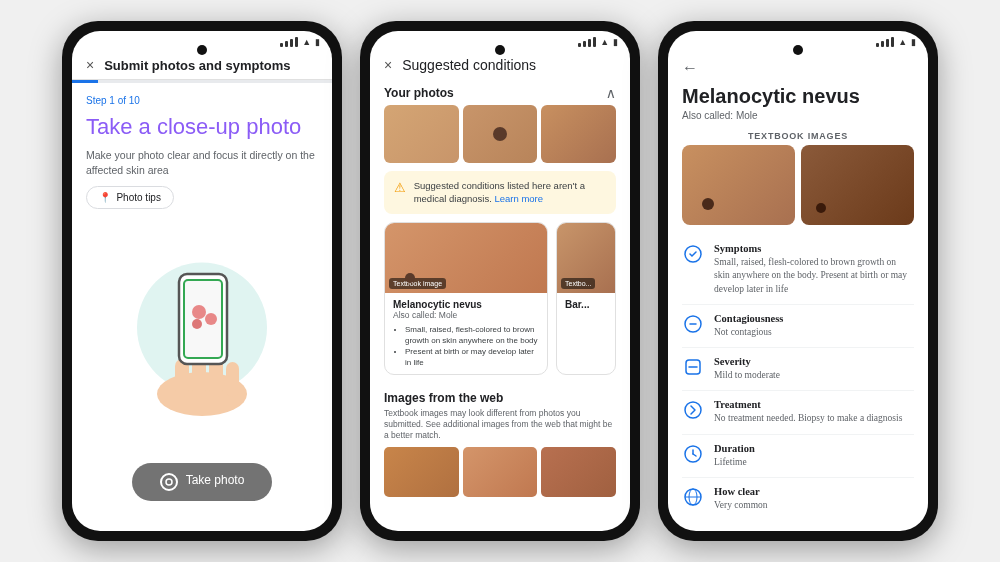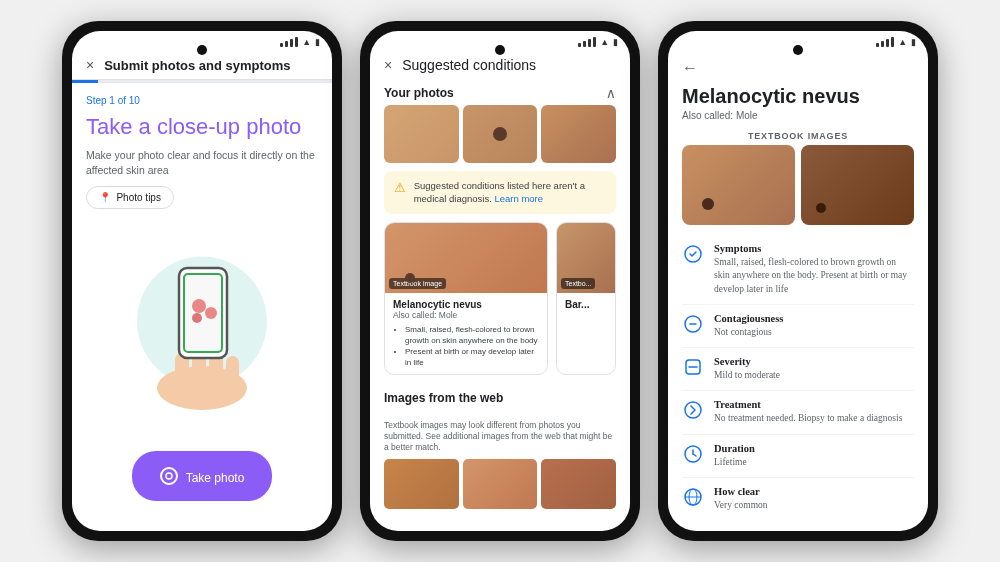--- a/index.html
+++ b/index.html
@@ -150,27 +150,27 @@
       height: 130px;
       background: #e0f4f1;
       border-radius: 50%;
       position: absolute;
       top: 50%;
       left: 50%;
       transform: translate(-50%, -55%);
     }
     .take-photo-btn {
       display: flex;
-      align-items: flex-end;
+      align-items: flex-start;
       justify-content: center;
       gap: 8px;
-      background: #8b5cf6;
+      background: #737373;
       color: #fff;
       border-radius: 24px;
-      padding: 16px 28px;
+      padding: 10px 28px;
       font-size: 12px;
       font-weight: 500;
       cursor: pointer;
       margin: 0 auto 14px;
       width: fit-content;
     }
     .camera-circle {
       width: 18px;
       height: 18px;
       border: 2px solid #fff;
@@ -321,21 +321,21 @@
       color: #3c4043;
       line-height: 1.4;
     }
     .web-images-section {
       padding: 8px 14px 4px;
     }
     .web-images-title {
       font-size: 12px;
       font-weight: 600;
       color: #202124;
-      margin-bottom: 15px;
+      margin-bottom: 3px;
     }
     .web-images-desc {
       font-size: 8.5px;
       color: #5f6368;
       line-height: 1.3;
       margin-bottom: 6px;
     }
     .web-images-row {
       display: flex;
       gap: 4px;

